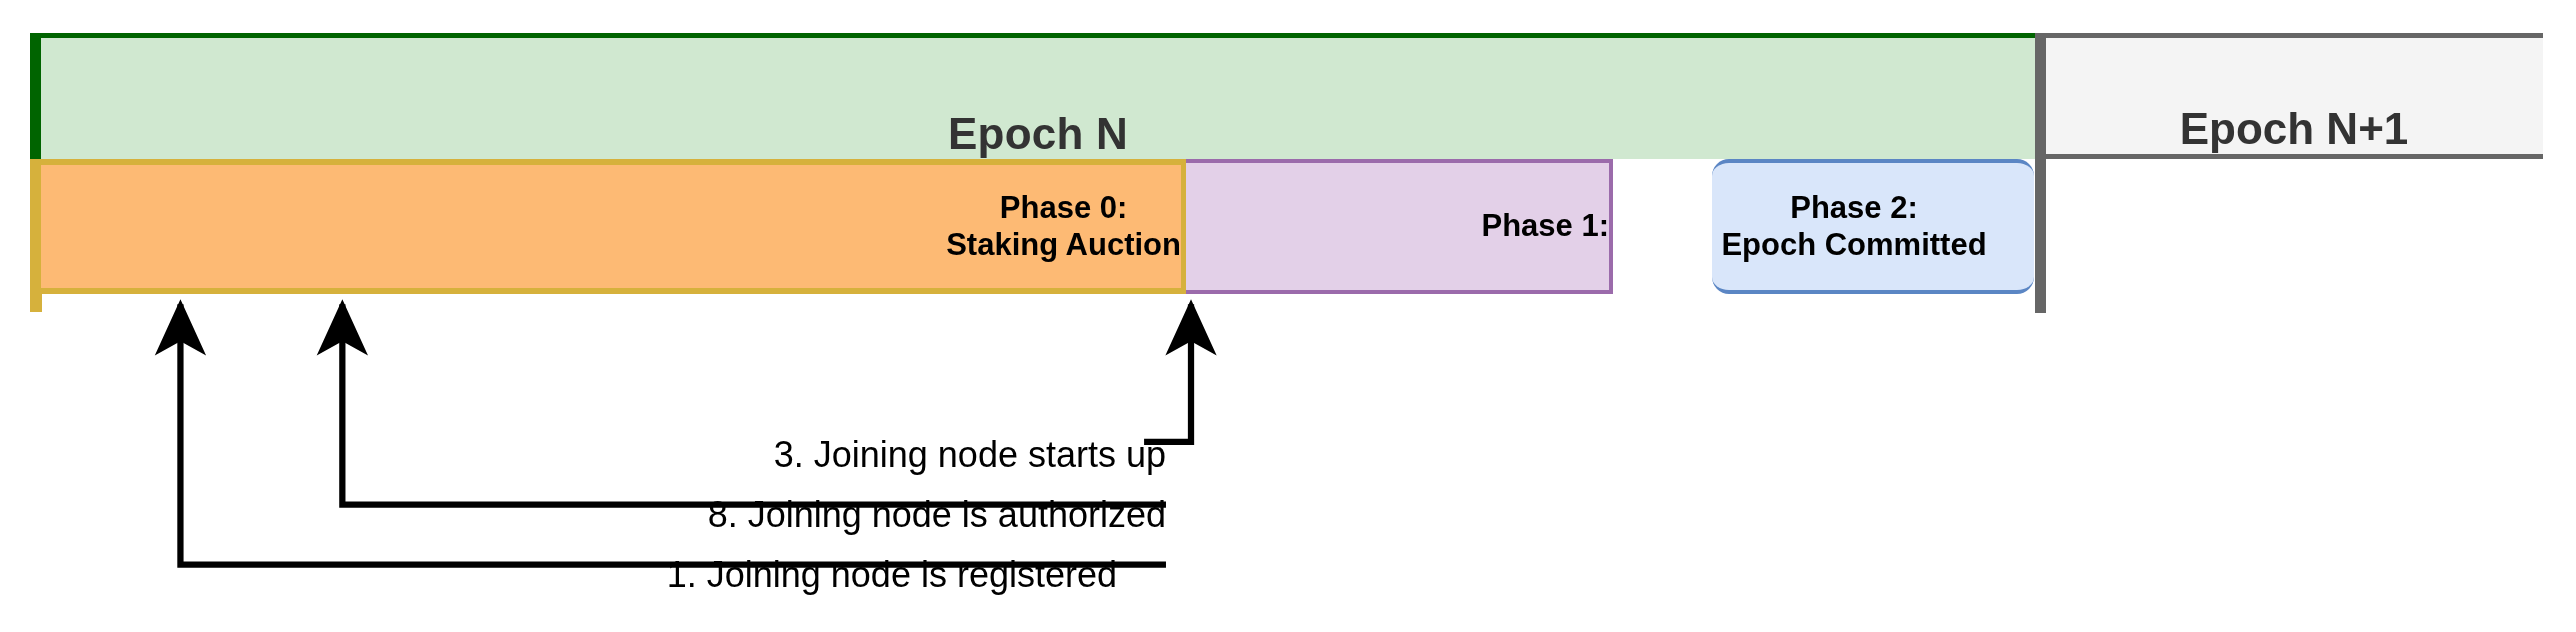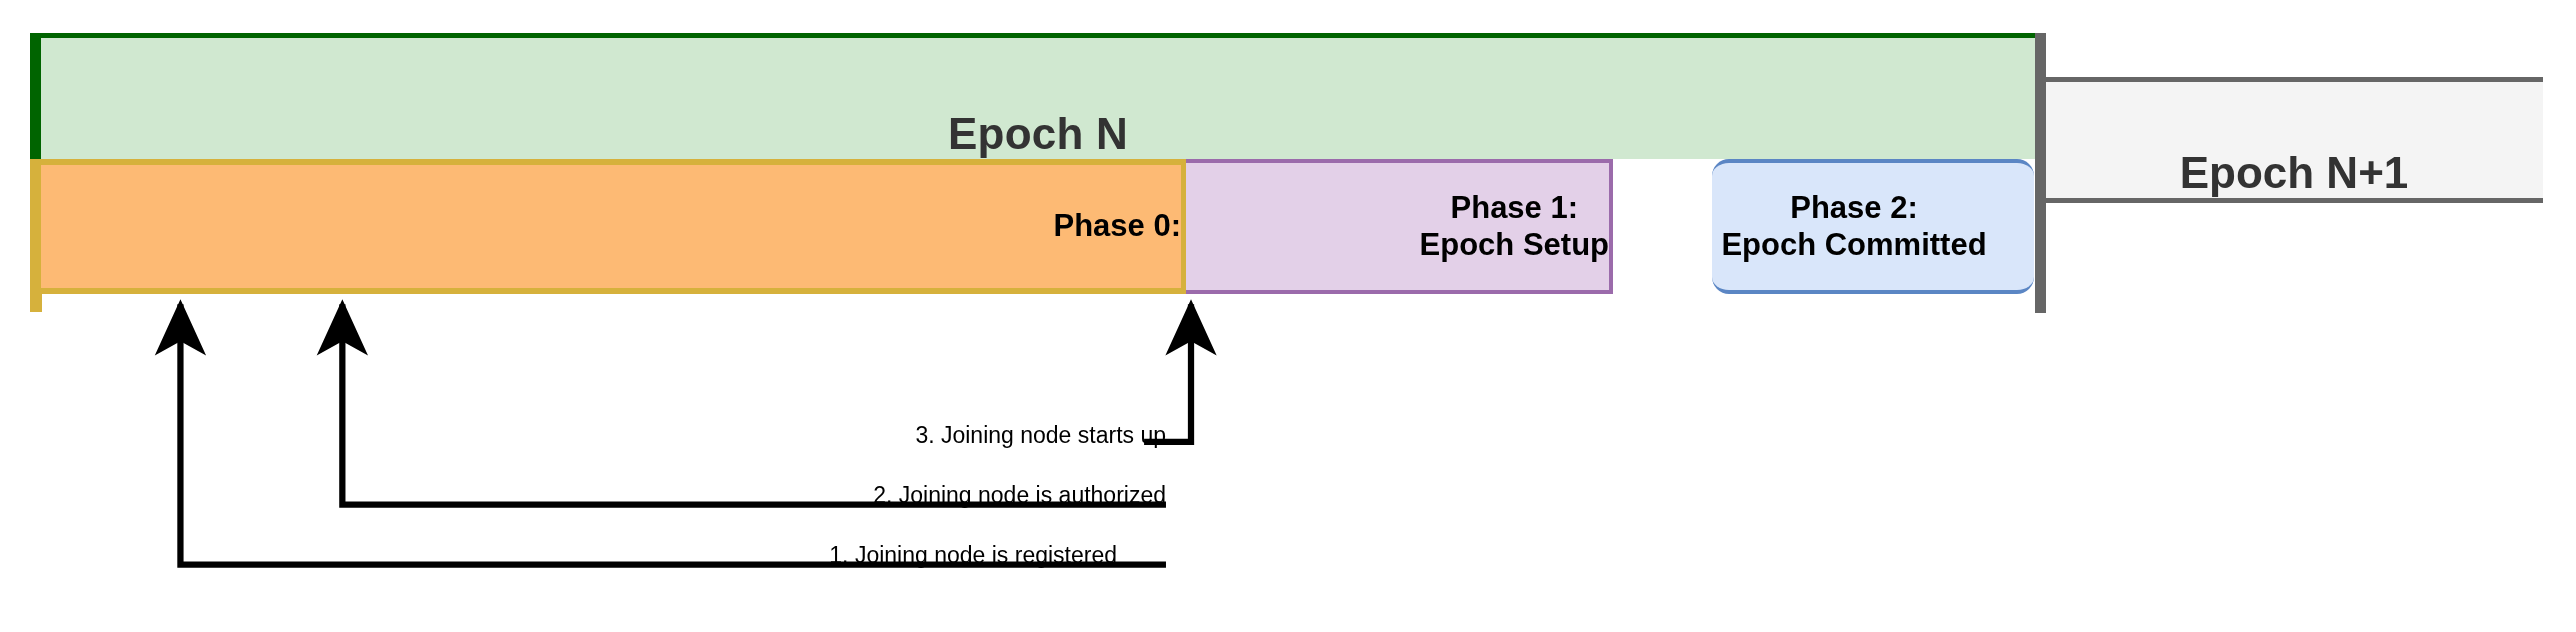--- a/index.html
+++ b/index.html
@@ -53,21 +53,20 @@
     left: 2045px;
     top: 33px;
     width: 498px;
     height: 126px;
     background: #f4f4f4;
     border-top: 5.5px solid #666666;
     border-bottom: 5.5px solid #666666;
     color: #333333;
     font-size: 44px;
     font-weight: bold;
-    margin-top: 44px;
   }
 
   
   .phase {
     top: 159px;
     height: 135px;
     color: #000000;
     font-size: 31px;
     font-weight: bold;
     line-height: 1.18;
@@ -123,25 +122,26 @@
     left: 2035px;
     top: 33px;
     width: 11px;
     height: 280px;
     background: #666666;
   }
 
   
   .callout-label {
     position: absolute;
-    font-size: 23px;
+    font-size: 36px;
     color: #000000;
     white-space: nowrap;
     text-align: right;
     font-weight: normal;
+    margin-top: 12px;
   }
   #label-3 { right: 1410px; top: 422px; }
   #label-2 { right: 1410px; top: 482px; }
   #label-1 { right: 1459px; top: 542px; }
 
   #leader-lines {
     position: absolute;
     left: 0;
     top: 0;
     width: 2576px;
@@ -158,27 +158,27 @@
     <span>Epoch N</span>
   </div>
 
   <div class="box" id="epoch-n1">
     <span>Epoch N+1</span>
   </div>
 
   <div class="box phase" id="phase-0">
     <div class="phase-lines">
       <div>Phase 0:</div>
+      <div>Staking Auction</div>
     </div>
   </div>
 
   <div class="box phase" id="phase-1">
     <div class="phase-lines">
       <div>Phase 1:</div>
-      <div>Epoch Setup</div>
     </div>
   </div>
 
   <div class="box phase" id="phase-2">
     <div class="phase-lines">
       <div>Phase 2:</div>
       <div>Epoch Committed</div>
     </div>
   </div>
 
@@ -195,18 +195,18 @@
 
     <path d="M1490,722 L230,722 L230,389" fill="none" stroke="#000000" stroke-width="8" marker-end="url(#arrowhead)"></path>
 
     <path d="M1490,645 L437,645 L437,389" fill="none" stroke="#000000" stroke-width="8" marker-end="url(#arrowhead)"></path>
 
     <path d="M1462,565 L1522,565 L1522,389" fill="none" stroke="#000000" stroke-width="8" marker-end="url(#arrowhead)"></path>
   </svg>
 
   <div class="callout-label" id="label-3">3. Joining node starts up</div>
 
-  <div class="callout-label" id="label-2">2. Joining node is authorized</div>
+  <div class="callout-label" id="label-2">8. Joining node is authorized</div>
 
   <div class="callout-label" id="label-1">1. Joining node is registered</div>
 
 </div>
 
 
 </body></html>

